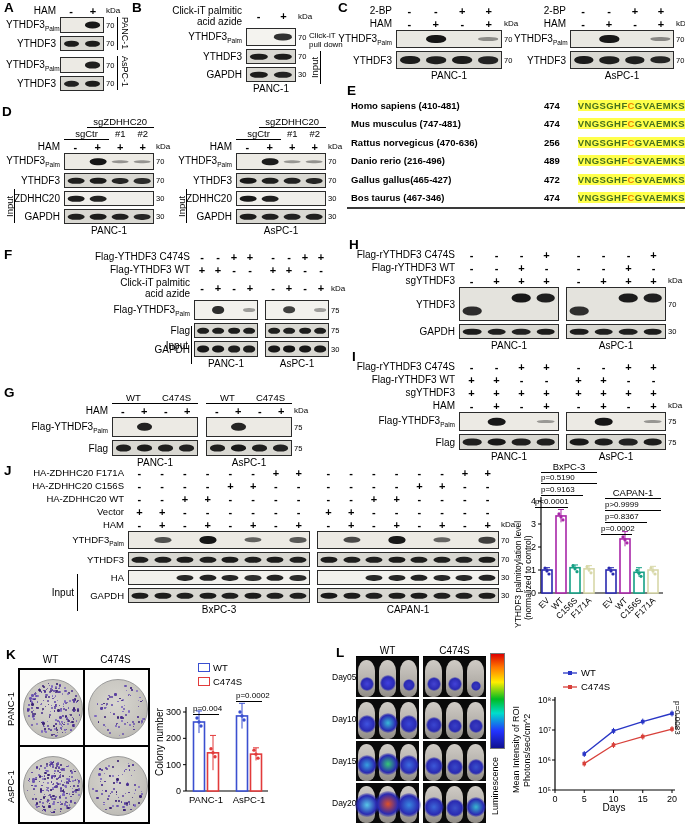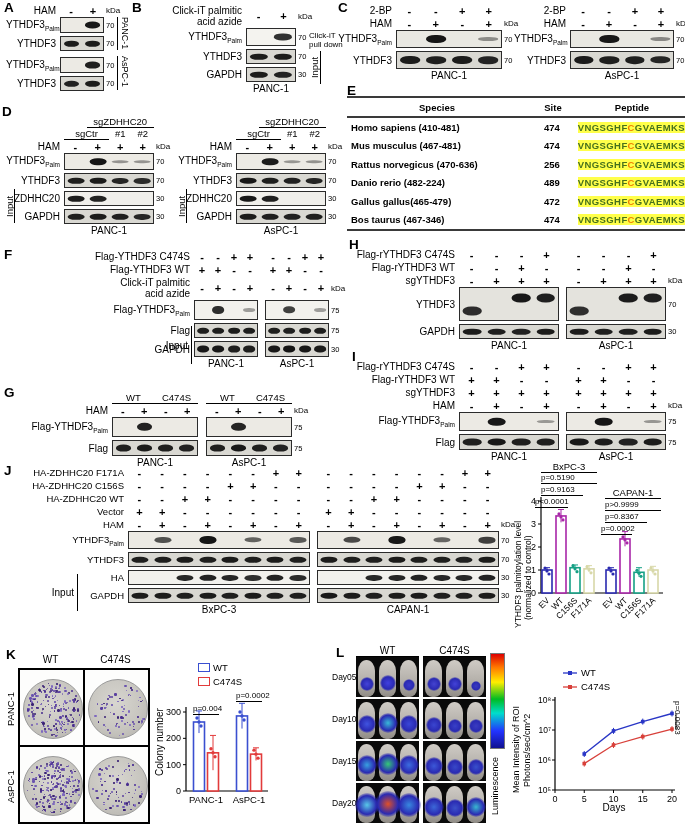--- a/index.html
+++ b/index.html
@@ -381,48 +381,43 @@
           <i class="band" style="left: 87.5%; top: 50%; width: 19%; height: 6.441px; opacity: 0.935;"></i>
         </span>
         <span class="kcol">30</span>
       </div>
       <div class="cellrow">
         <span class="cellname" style="left: 60px; width: 90px;">AsPC-1</span>
       </div>
     </div>
 
   <div id="etable" style="left:347px;top:96px;width:338px">
-    <div class="ethead">
-      <span class="eth1">Species</span>
-      <span class="eth2">Site</span>
-      <span class="eth3">Peptide</span>
-    </div>
     <div id="etable-body">
         <div class="etr">
           <span class="esp">Homo sapiens (410-481)</span>
           <span class="esi">474</span>
           <span class="epe"><i>VNGSGHF</i><i class="cys">C</i><i>GVAEMKS</i></span>
         </div>
         <div class="etr">
-          <span class="esp">Mus musculus (467-481)</span>
+          <span class="esp">Mus musculus (747-481)</span>
           <span class="esi">474</span>
           <span class="epe"><i>VNGSGHF</i><i class="cys">C</i><i>GVAEMKS</i></span>
         </div>
         <div class="etr">
           <span class="esp">Rattus norvegicus (470-636)</span>
           <span class="esi">256</span>
           <span class="epe"><i>VNGSGHF</i><i class="cys">C</i><i>GVAEMKS</i></span>
         </div>
         <div class="etr">
-          <span class="esp">Danio rerio (482-224)</span>
+          <span class="esp">Danio rerio (216-496)</span>
           <span class="esi">489</span>
           <span class="epe"><i>VNGSGHF</i><i class="cys">C</i><i>GVAEMKS</i></span>
         </div>
         <div class="etr">
-          <span class="esp">Gallus gallus(465-479)</span>
+          <span class="esp">Gallus gallus(465-427)</span>
           <span class="esi">472</span>
           <span class="epe"><i>VNGSGHF</i><i class="cys">C</i><i>GVAEMKS</i></span>
         </div>
         <div class="etr">
           <span class="esp">Bos taurus (467-346)</span>
           <span class="esi">474</span>
           <span class="epe"><i>VNGSGHF</i><i class="cys">C</i><i>GVAEMKS</i></span>
         </div>
       </div>
   </div>

